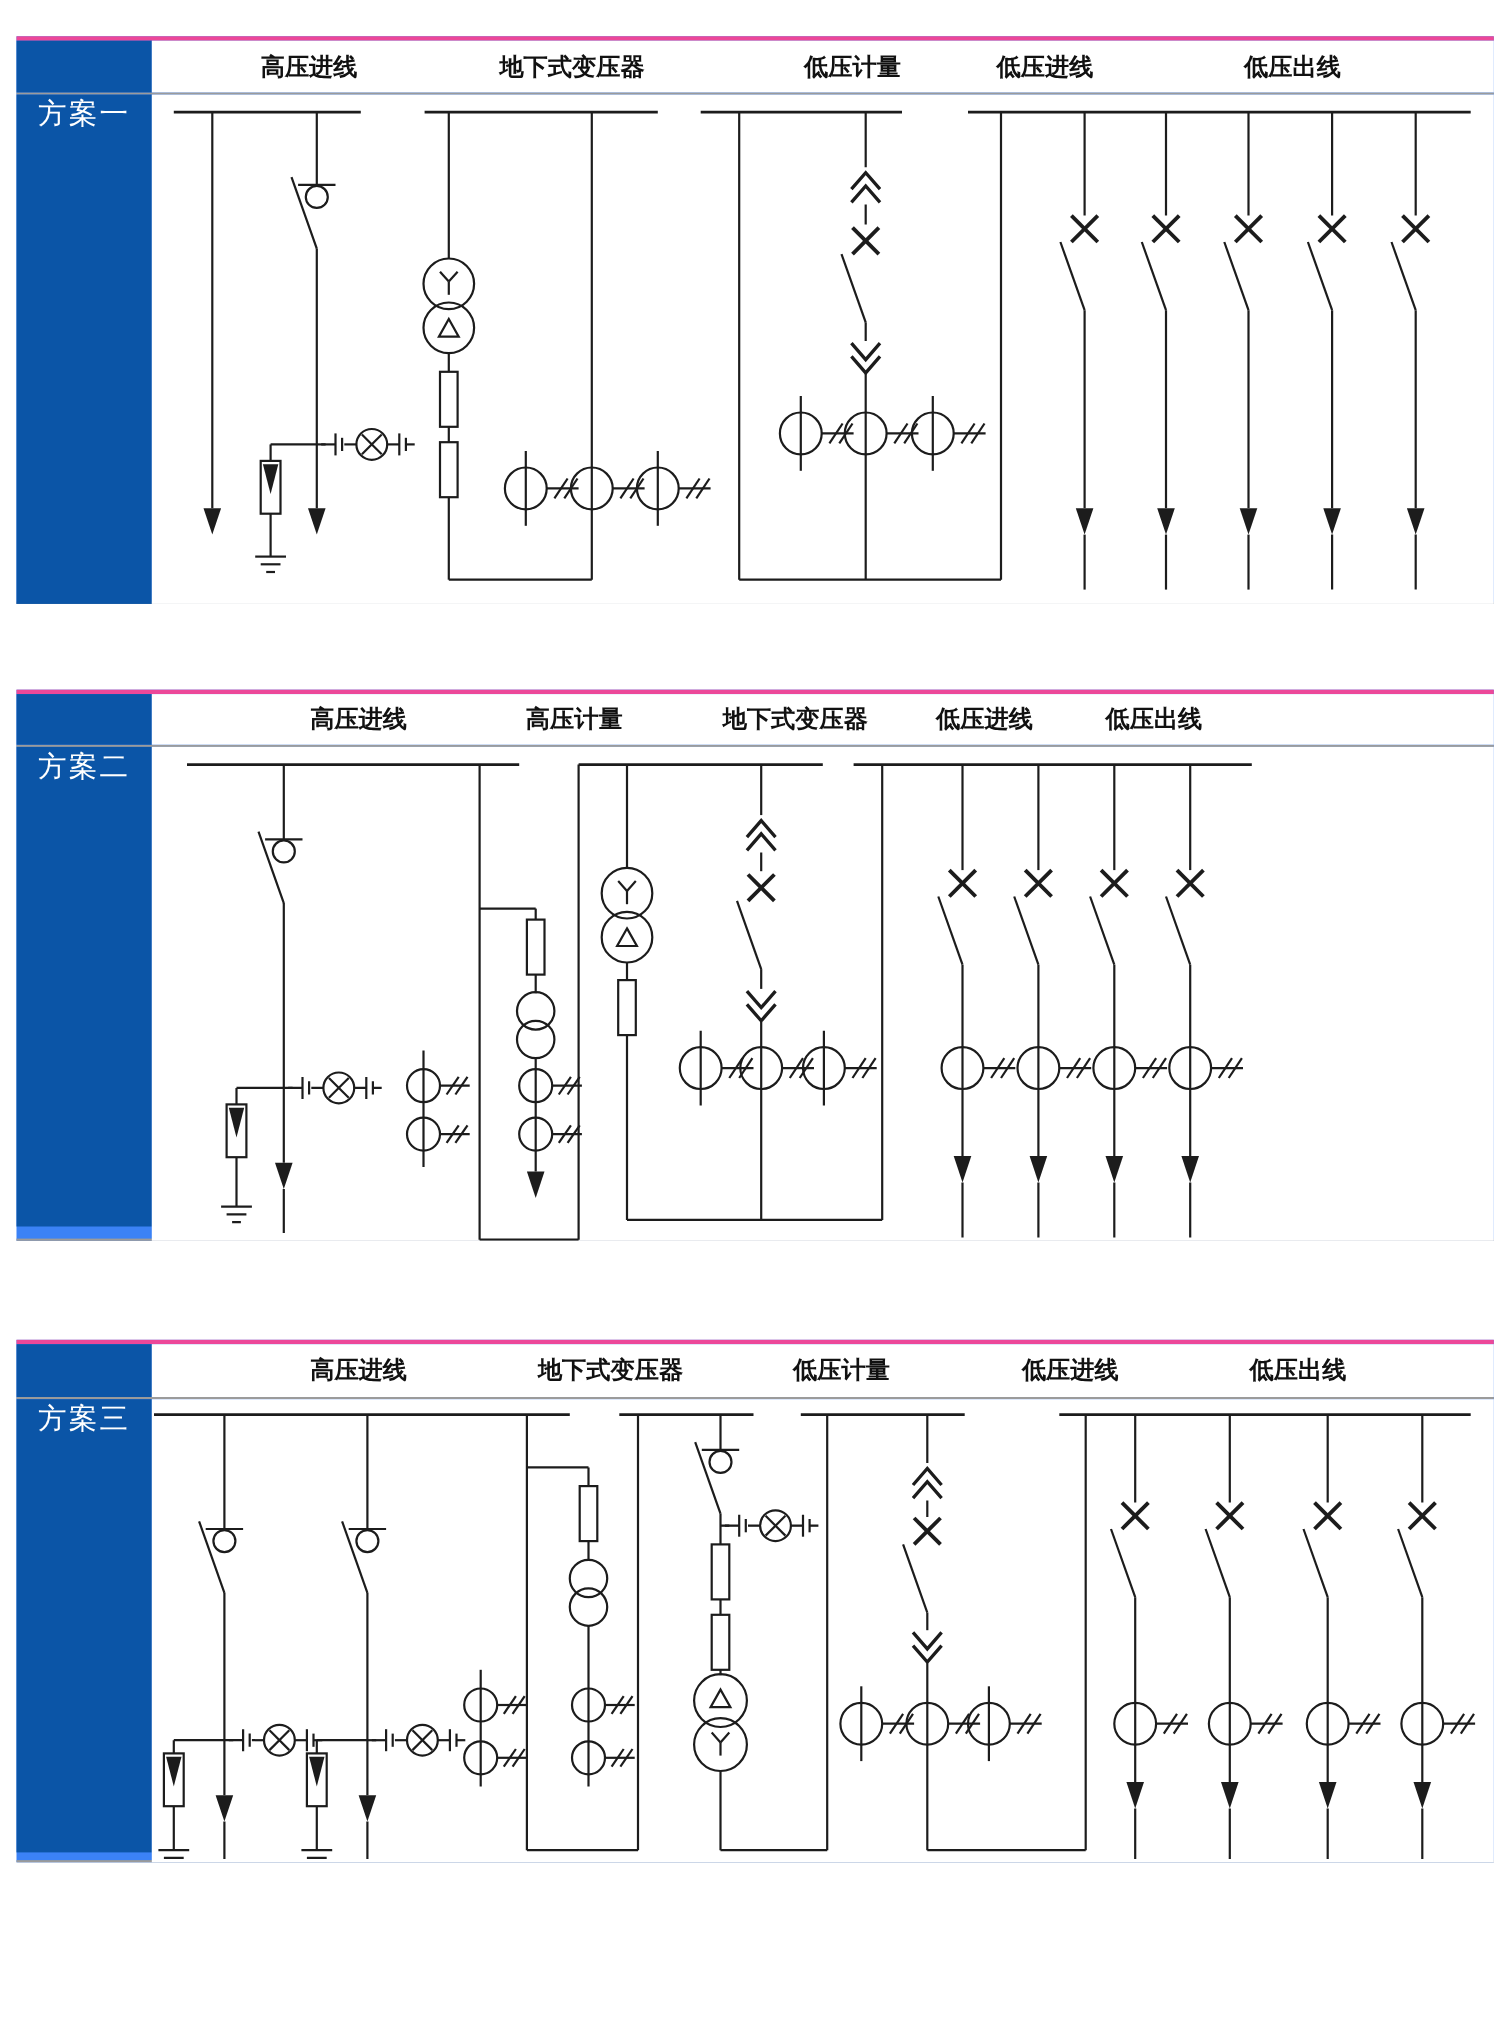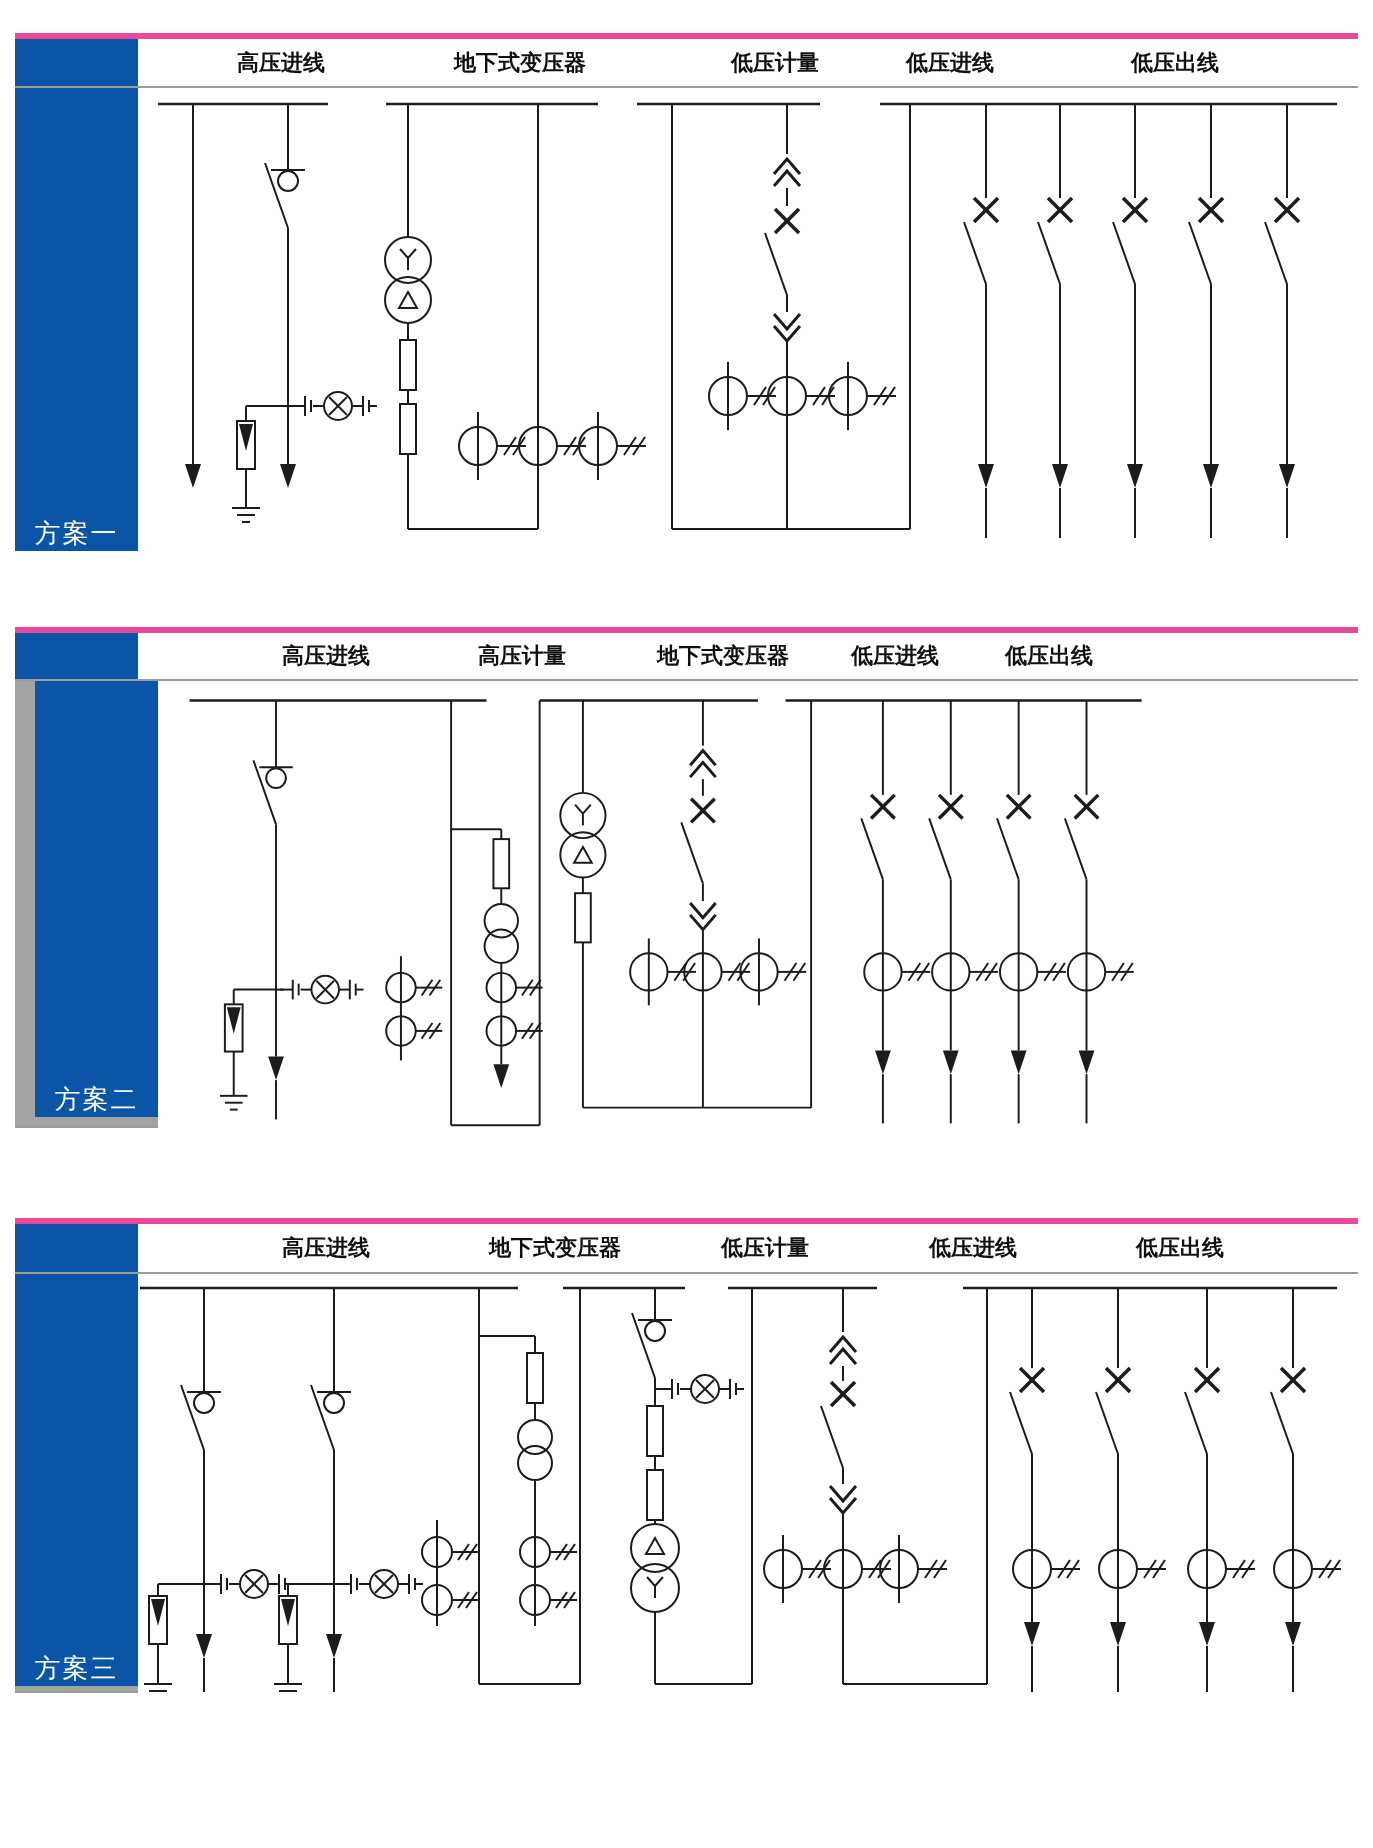--- a/index.html
+++ b/index.html
@@ -1,34 +1,34 @@
 <!DOCTYPE html>
 <html><head>
 <meta charset="utf-8">
 <style>
   html,body{margin:0;padding:0;}
   body{
     width:1373px;height:1848px;position:relative;background:#ffffff;
     font-family:"Liberation Sans","DejaVu Sans",sans-serif;
   }
-  .panel{position:absolute;left:15px;width:1343px;border-top:6px solid #ec4899;border-bottom:2px solid #9b9b9b;box-sizing:border-box;background:#a3a3a3;}
+  .panel{position:absolute;left:15px;width:1343px;border-top:4px solid #ec4899;border-bottom:2px solid #9b9b9b;box-sizing:border-box;background:#3b82f6;}
   #panel1{top:33px;height:516px;}
   #panel2{top:627px;height:501px;}
   #panel3{top:1218px;height:475px;}
   .hdr-row{display:flex;border-bottom:2px solid #9b9b9b;}
   #panel1 .hdr-row{height:47px;}
   #panel2 .hdr-row{height:46px;}
   #panel3 .hdr-row{height:48px;}
   .body-row{display:flex;}
   #panel1 .body-row{height:463px;}
-  #panel2 .body-row{height:436px;margin-left:20px;}
+  #panel2 .body-row{height:436px;}
   #panel3 .body-row{height:412px;}
   .sb{width:123px;flex:0 0 123px;background:#0b55a7;}
   .sb-label{color:#ffffff;font-size:26px;letter-spacing:2px;font-weight:500;}
-  .body-row .sb{display:flex;align-items:flex-end;justify-content:center;}
+  .body-row .sb{display:flex;align-items:flex-start;justify-content:center;}
   .hdr-area{position:relative;flex:1;background:#ffffff;}
   .col-label{position:absolute;top:50%;transform:translate(-50%,-50%);font-size:22px;font-weight:600;color:#111;white-space:nowrap;}
   .dwg{display:block;background:#fff;}
   svg line,svg path,svg circle,svg rect{stroke:#1c1c1c;stroke-width:2;fill:none;}
   svg .bus{stroke-width:2.5;}
   svg .xx line{stroke-width:3.5;}
   svg .chv path{stroke-width:3;}
   svg .f{fill:#1c1c1c;stroke:none;}
 </style>
 </head>

